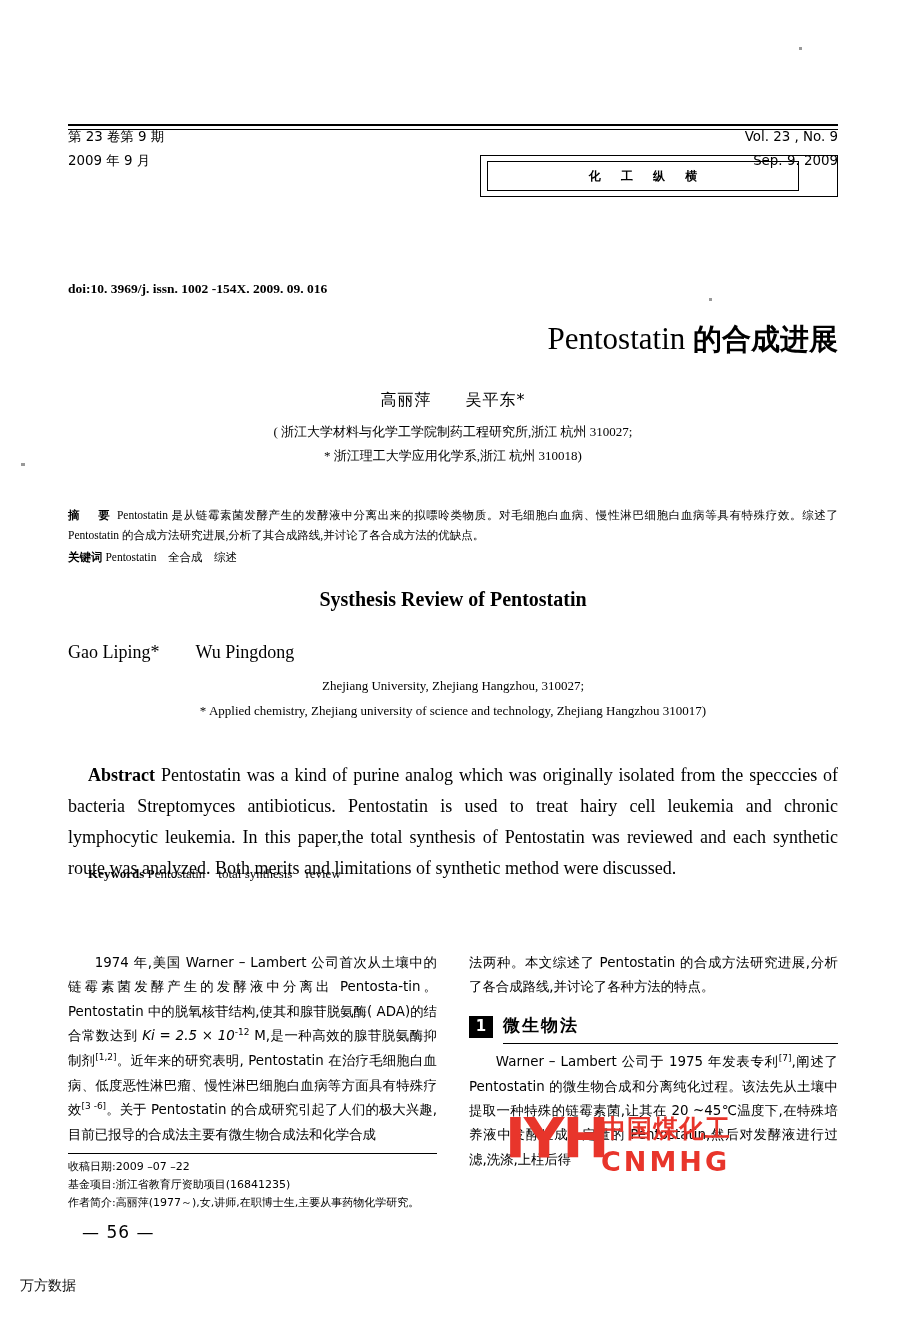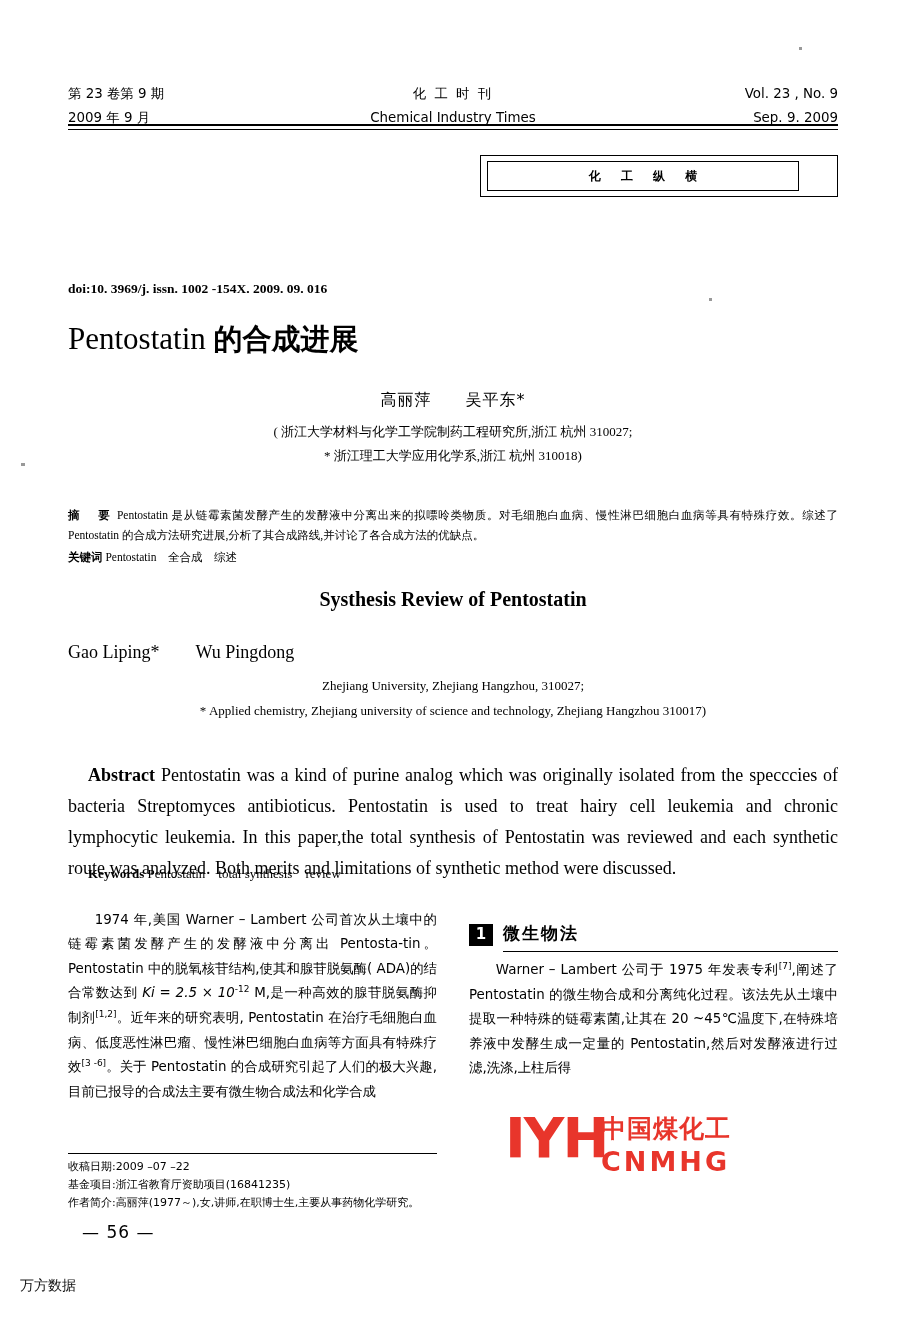--- a/index.html
+++ b/index.html
@@ -94,21 +94,21 @@
     font-weight: bold;
     font-size: 13.5px;
   }
 
   
   .title-cn {
     position: absolute;
     top: 320px;
     left: 0;
     width: 770px;
-    text-align: left;
+    text-align: right;
     font-size: 31px;
     font-family: "Liberation Serif", serif;
   }
   .title-cn .zh { font-family: "DejaVu Sans", sans-serif; font-weight: bold; font-size: 29px;}
   .authors-cn {
     position: absolute;
     top: 390px;
     left: 0;
     width: 770px;
     text-align: center;
@@ -197,20 +197,21 @@
     width: 770px;
     display: flex;
     gap: 32px;
   }
   .col {
     width: 369px;
     font-family: "DejaVu Sans", sans-serif;
     font-size: 13.4px;
     line-height: 1.82;
     text-align: justify;
+    margin-top: 43px;
   }
   .col p { margin: 0; }
   .col p.ind { text-indent: 2em; }
   sup { font-size: 9px; vertical-align: super; }
 
   .sec-head {
     display: flex;
     align-items: center;
     margin: 10px 0 6px 0;
     gap: 10px;
@@ -319,24 +320,20 @@
   <div class="speck" style="left:21px;top:463px;width:4px;height:3px;"></div>
   <div class="speck" style="left:709px;top:298px;width:3px;height:3px;"></div>
 
   <div class="content">
 
     <div class="runhead">
       <div class="col left">
         <div>第 23 卷第 9 期</div>
         <div>2009 年 9 月</div>
       </div>
-      <div class="col mid">
-        <div style="letter-spacing:2px;">化 工 时 刊</div>
-        <div>Chemical Industry Times</div>
-      </div>
       <div class="col right">
         <div>Vol. 23 , No. 9</div>
         <div>Sep. 9. 2009</div>
       </div>
     </div>
     <div class="rule-thick"></div>
     <div class="rule-thin"></div>
 
     <div class="banner">
       <div class="inner">化 工 纵 横</div>
@@ -380,20 +377,21 @@
     <div class="kw-en">
       <b>Keywords</b>
       <span>Pentostatin　total synthesis　review</span>
     </div>
 
     <div class="cols">
       <div class="col">
         <p class="ind"><span>1974 年,美国 Warner – Lambert 公司首次从土壤中的链霉素菌发酵产生的发酵液中分离出 Pentosta-tin。Pentostatin 中的脱氧核苷结构,使其和腺苷脱氨酶( ADA)的结合常数达到 </span><i>Ki = 2.5 × 10</i><sup>-12</sup><span> M,是一种高效的腺苷脱氨酶抑制剂</span><sup>[1,2]</sup><span>。近年来的研究表明, Pentostatin 在治疗毛细胞白血病、低度恶性淋巴瘤、慢性淋巴细胞白血病等方面具有特殊疗效</span><sup>[3 -6]</sup><span>。关于 Pentostatin 的合成研究引起了人们的极大兴趣,目前已报导的合成法主要有微生物合成法和化学合成</span></p>
       </div>
       <div class="col">
+        <p>法两种。本文综述了 Pentostatin 的合成方法研究进展,分析了各合成路线,并讨论了各种方法的特点。</p>
         <div class="sec-head">
           <div class="sec-num">1</div>
           <div class="sec-title">微生物法</div>
         </div>
         <p class="ind"><span>Warner – Lambert 公司于 1975 年发表专利</span><sup>[7]</sup><span>,阐述了 Pentostatin 的微生物合成和分离纯化过程。该法先从土壤中提取一种特殊的链霉素菌,让其在 20 ~45℃温度下,在特殊培养液中发酵生成一定量的 Pentostatin,然后对发酵液进行过滤,洗涤,上柱后得</span></p>
       </div>
     </div>
 
     <div class="foot-rule"></div>
     <div class="footnotes">

